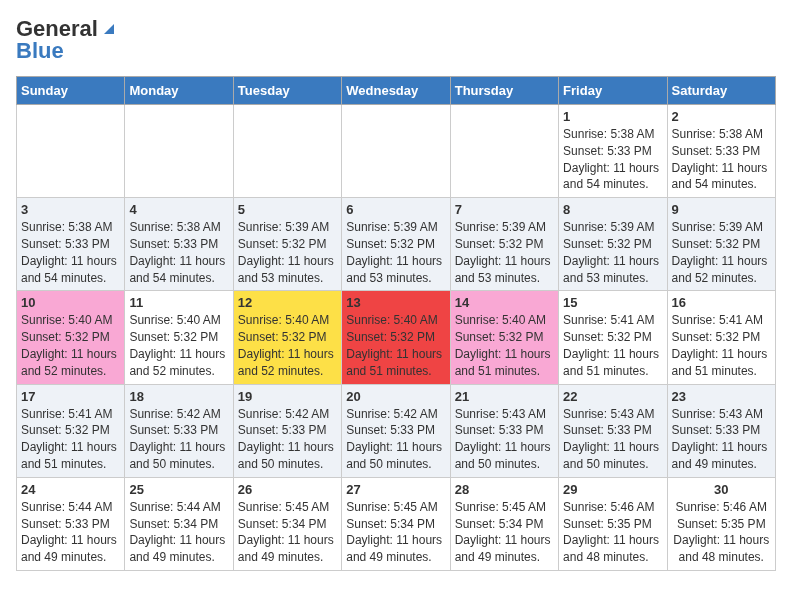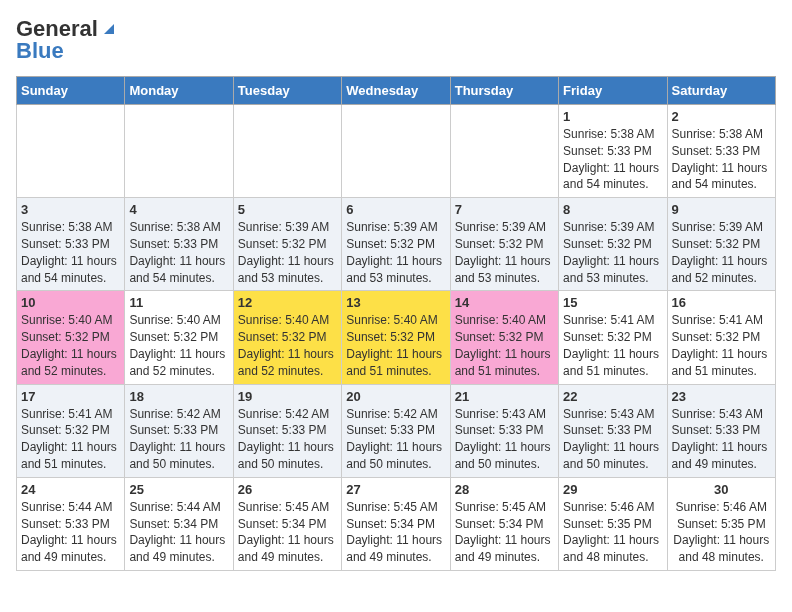--- a/index.html
+++ b/index.html
@@ -162,21 +162,21 @@
           <div class="day-info">Sunrise: 5:40 AM<br>Sunset: 5:32 PM<br>Daylight: 11 hours and 52 minutes.</div>
         </td>
         <td style="background: rgb(255, 255, 255); margin-top: 45px;">
           <div class="day-num">11</div>
           <div class="day-info">Sunrise: 5:40 AM<br>Sunset: 5:32 PM<br>Daylight: 11 hours and 52 minutes.</div>
         </td>
         <td style="background: #fde047;">
           <div class="day-num">12</div>
           <div class="day-info">Sunrise: 5:40 AM<br>Sunset: 5:32 PM<br>Daylight: 11 hours and 52 minutes.</div>
         </td>
-        <td style="background: #fde047;">
+        <td style="background: #ef4444;">
           <div class="day-num">13</div>
           <div class="day-info">Sunrise: 5:40 AM<br>Sunset: 5:32 PM<br>Daylight: 11 hours and 51 minutes.</div>
         </td>
         <td style="background: #f9a8d4;">
           <div class="day-num">14</div>
           <div class="day-info">Sunrise: 5:40 AM<br>Sunset: 5:32 PM<br>Daylight: 11 hours and 51 minutes.</div>
         </td>
         <td style="background: rgb(255, 255, 255);">
           <div class="day-num">15</div>
           <div class="day-info">Sunrise: 5:41 AM<br>Sunset: 5:32 PM<br>Daylight: 11 hours and 51 minutes.</div>

